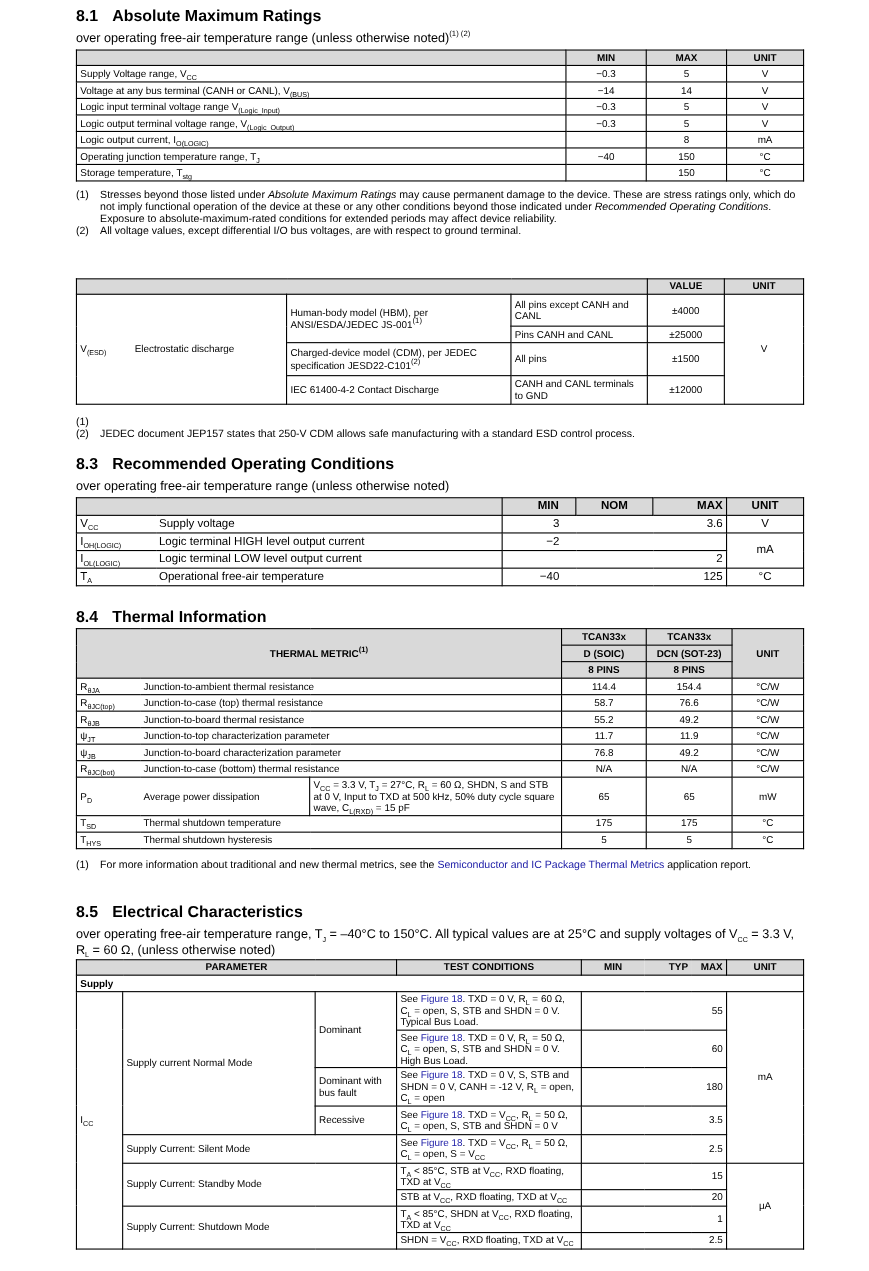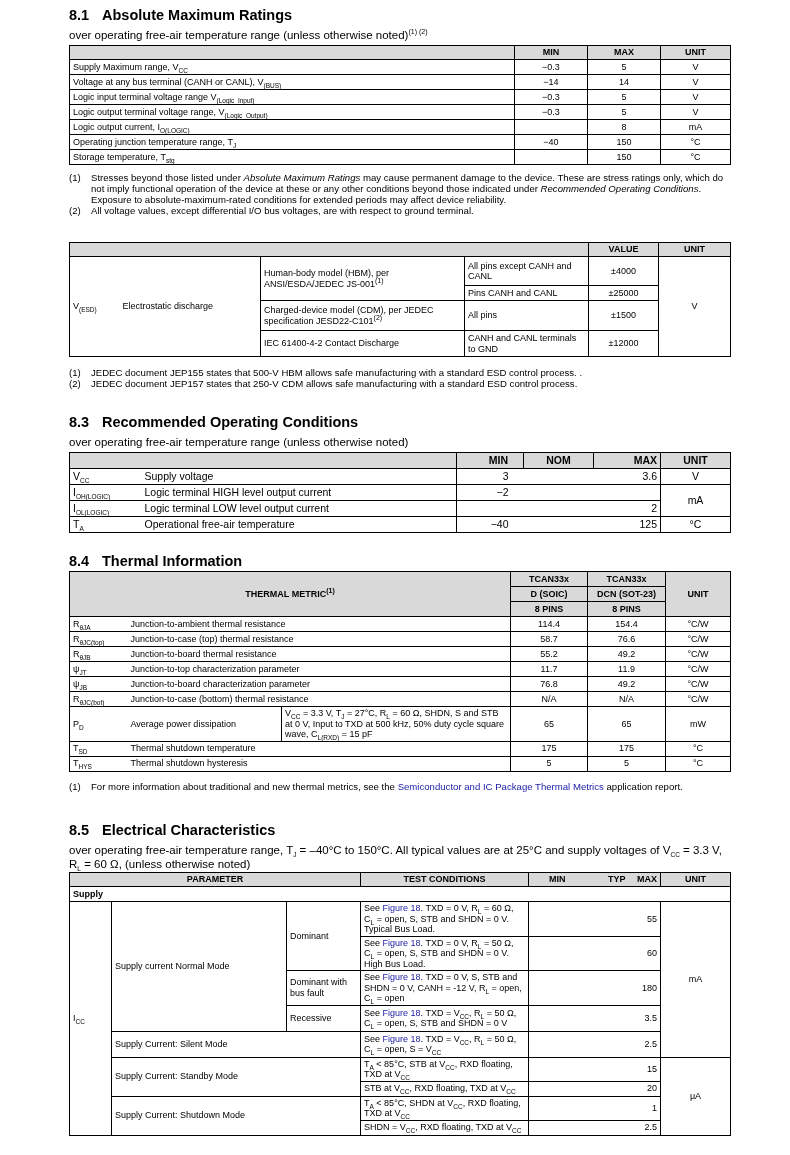--- a/index.html
+++ b/index.html
@@ -45,21 +45,21 @@
       <thead>
           <tr style="height:14px;">
         <th></th>
         <th>MIN</th>
         <th>MAX</th>
         <th>UNIT</th>
       </tr>
         </thead>
       <tbody id="t81">
           <tr style="height: 15px;">
-            <td class="l"><span>Supply Maximum range, V</span><sub>CC</sub></td>
+            <td class="l"><span>Supply Voltage range, V</span><sub>CC</sub></td>
             <td class="c">−0.3</td>
             <td class="c">5</td>
             <td class="c">V</td>
           </tr>
           <tr style="height: 15px;">
             <td class="l"><span>Voltage at any bus terminal (CANH or CANL), V</span><sub>(BUS)</sub></td>
             <td class="c">−14</td>
             <td class="c">14</td>
             <td class="c">V</td>
           </tr>
@@ -101,21 +101,21 @@
           <span><span>Stresses beyond those listed under </span><i>Absolute Maximum Ratings</i><span> may cause permanent damage to the device. These are stress ratings only, which do not imply functional operation of the device at these or any other conditions beyond those indicated under </span><i>Recommended Operating Conditions</i><span>. Exposure to absolute-maximum-rated conditions for extended periods may affect device reliability.</span></span>
         </div>
       <div class="note">
           <span class="n">(2)</span>
           <span>All voltage values, except differential I/O bus voltages, are with respect to ground terminal.</span>
         </div>
     </div>
   </div>
 
   <div class="sec" style="top:241px;">
-    <table style="margin-top:1px;">
+    <table style="margin-top:12px;">
       <colgroup>
           <col style="width:50px">
           <col style="width:141px">
           <col style="width:204px">
           <col style="width:124px">
           <col style="width:70px">
           <col style="width:72px">
         </colgroup>
       <thead>
           <tr style="height:14px;">
@@ -145,21 +145,20 @@
         <tr style="height:26px;">
           <td>IEC 61400-4-2 Contact Discharge</td>
           <td>CANH and CANL terminals to GND</td>
           <td class="c">±12000</td>
         </tr>
       </tbody>
     </table>
     <div class="notes" style="margin-top:10px;">
       <div class="note">
           <span class="n">(1)</span>
-          <span>JEDEC document JEP155 states that 500-V HBM allows safe manufacturing with a standard ESD control process. .</span>
         </div>
       <div class="note">
           <span class="n">(2)</span>
           <span>JEDEC document JEP157 states that 250-V CDM allows safe manufacturing with a standard ESD control process.</span>
         </div>
     </div>
   </div>
 
   <div class="sec" style="top:413px;">
     <h2><span class="num">8.3</span><span>Recommended Operating Conditions</span></h2>

